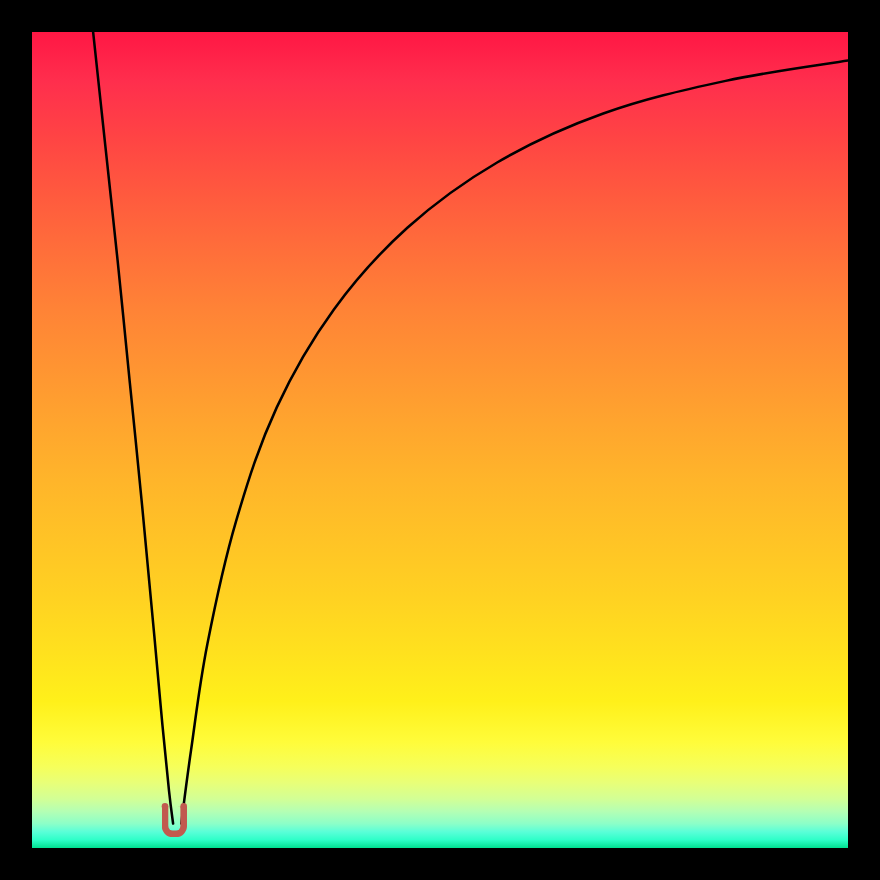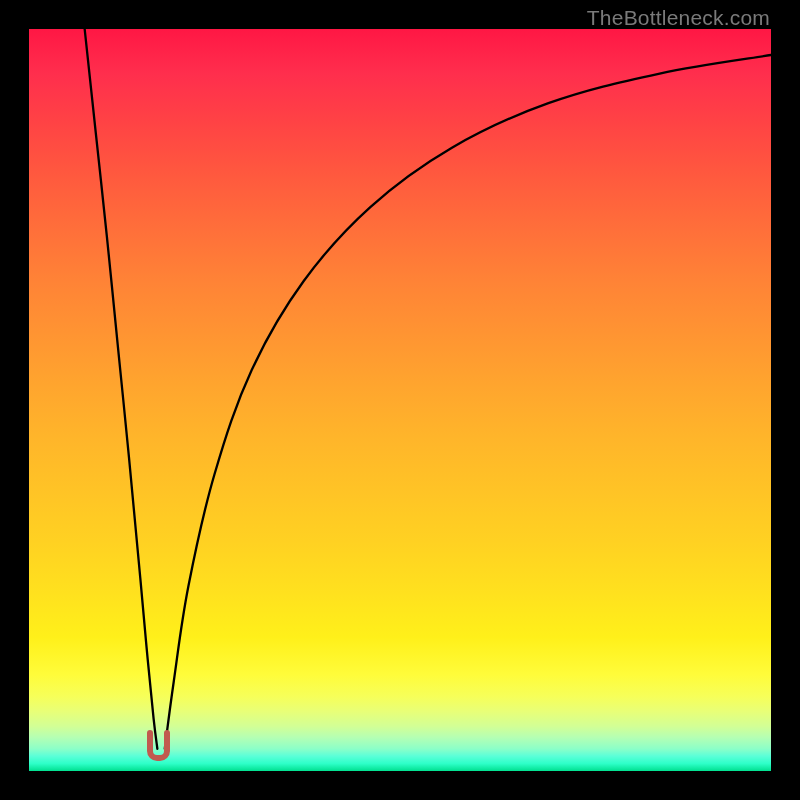--- a/index.html
+++ b/index.html
@@ -86,21 +86,20 @@
     background: #c15a4f;
     border-radius: 50%;
   }
   .stub .cap.left { left: -6px; }
   .stub .cap.right { right: -6px; }
 </style>
 </head>
 <body>
 
 <div class="frame">
-  <div class="watermark">TheBottleneck.com</div>
   <div class="plot">
     <div class="gradient"></div>
     <svg class="curve" viewBox="0 0 742 742" preserveAspectRatio="none">
       <path id="left-branch" fill="none" stroke="#000" stroke-width="2.3" stroke-linecap="round" d="M 55.65 0 C 57.6534 18.6984, 62.7732 66.4832, 66.78 103.88 C 70.7868 141.27679999999998, 73.9032 169.02759999999998, 77.91 207.76 C 81.9168 246.4924, 85.0332 278.9920000000001, 89.03999999999999 319.06000000000006 C 93.04679999999999 359.12800000000004, 96.1632 388.95640000000003, 100.17 430.36 C 104.1768 471.7636, 107.961 513.0187999999999, 111.3 549.0799999999999 C 114.639 585.1411999999999, 116.31591999999999 605.3236, 118.72 630.7 C 121.12408 656.0764, 122.91972000000001 674.0328, 124.656 690.06 C 126.39228 706.0871999999999, 127.69819999999999 714.3976, 128.36599999999999 719.74"></path>
       <path id="right-branch" fill="none" stroke="#000" stroke-width="2.3" stroke-linecap="round" d="M 135.786 719.74 C 137.38872 707.7196, 140.41608 682.3432, 144.69 652.96 C 148.96392 623.5768, 152.1842 593.8968, 159.53 556.5 C 166.8758 519.1032, 174.1474 483.9324, 185.5 445.2 C 196.8526 406.4676, 206.5728 376.0456, 222.6 341.32 C 238.6272 306.5944, 253.17040000000003 281.66319999999996, 274.54 252.27999999999997 C 295.9096 222.89679999999998, 314.608 202.12080000000003, 341.32 178.08000000000004 C 368.032 154.03920000000005, 390.88559999999995 137.41840000000005, 422.93999999999994 118.72000000000003 C 454.9943999999999 100.0216, 482.0032 87.55599999999993, 519.4 74.19999999999993 C 556.7968 60.843999999999944, 590.632 53.20140000000008, 630.6999999999999 44.520000000000095 C 670.7679999999999 35.83860000000011, 721.966 29.30900000000004, 742 25.970000000000027"></path>
     </svg>
     <div id="stub" class="stub" style="left: 117.85px;">
       <div class="cap left"></div>
       <div class="cap right"></div>
     </div>

